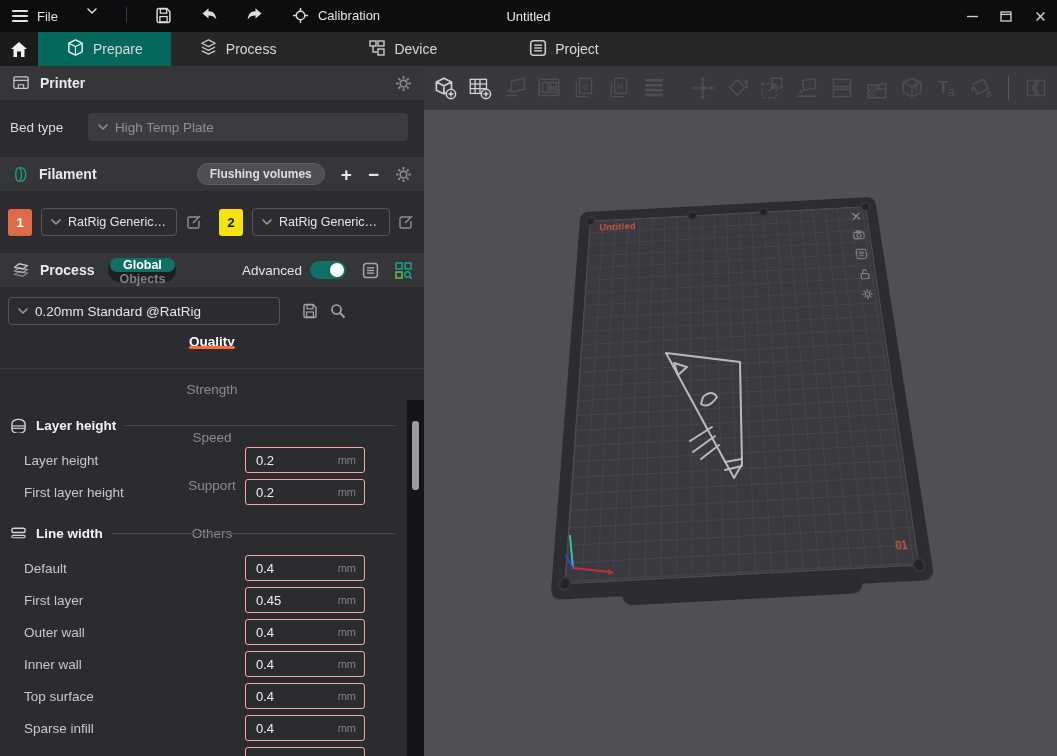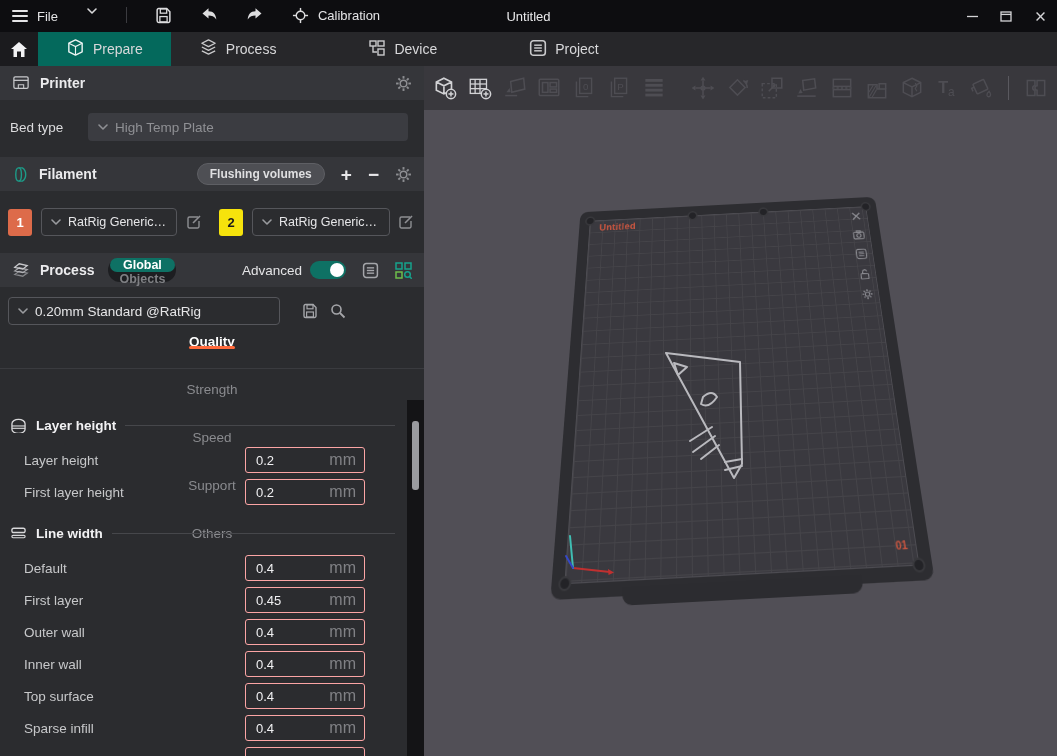--- a/index.html
+++ b/index.html
@@ -77,21 +77,21 @@
   
   .params { position:absolute; top:334px; bottom:0; left:0; right:17px; overflow:hidden; }
   .pgroup { display:flex; align-items:center; gap:9px; margin:12px 12px 6px 10px; height:26px; }
   .gtitle { color:#F2F2F4; font-weight:bold; font-size:13.5px; white-space:nowrap; }
   .gline { flex:1; height:1px; background:#46474B; }
   .prow { height:32px; position:relative; display:flex; align-items:center; padding-left:24px; }
   .plabel { font-size:13.5px; color:#C7C8CA; }
   .pinput { position:absolute; left:245px; width:120px; height:26px; border:1px solid #fca5a5; border-radius:3px;
     display:flex; align-items:center; }
   .pval { flex:1; padding-left:10px; color:#F0F0F2; font-size:13px; }
-  .punit { padding-right:8px; color:#808185; font-size:16px; }
+  .punit { padding-right:8px; color:#808185; font-size:11px; }
 
   .scroll-track { position:absolute; top:334px; bottom:0; right:0; width:17px; background:#141416; }
   .scroll-thumb { position:absolute; top:21px; left:5px; width:7px; height:69px; background:#9A9B9F; border-radius:3px; }
 
   
   .vtoolbar { height:44px; background:#39383D; display:flex; align-items:center; gap:7px; padding:0 7px; }
   .ticon { width:31px; height:34px; display:flex; align-items:center; justify-content:center; color:#4E4D53; }
   .ticon.bright { color:#D2D2D5; }
   .vt-div { width:1px; height:24px; background:#5A595F; margin:0 6px; }
 

